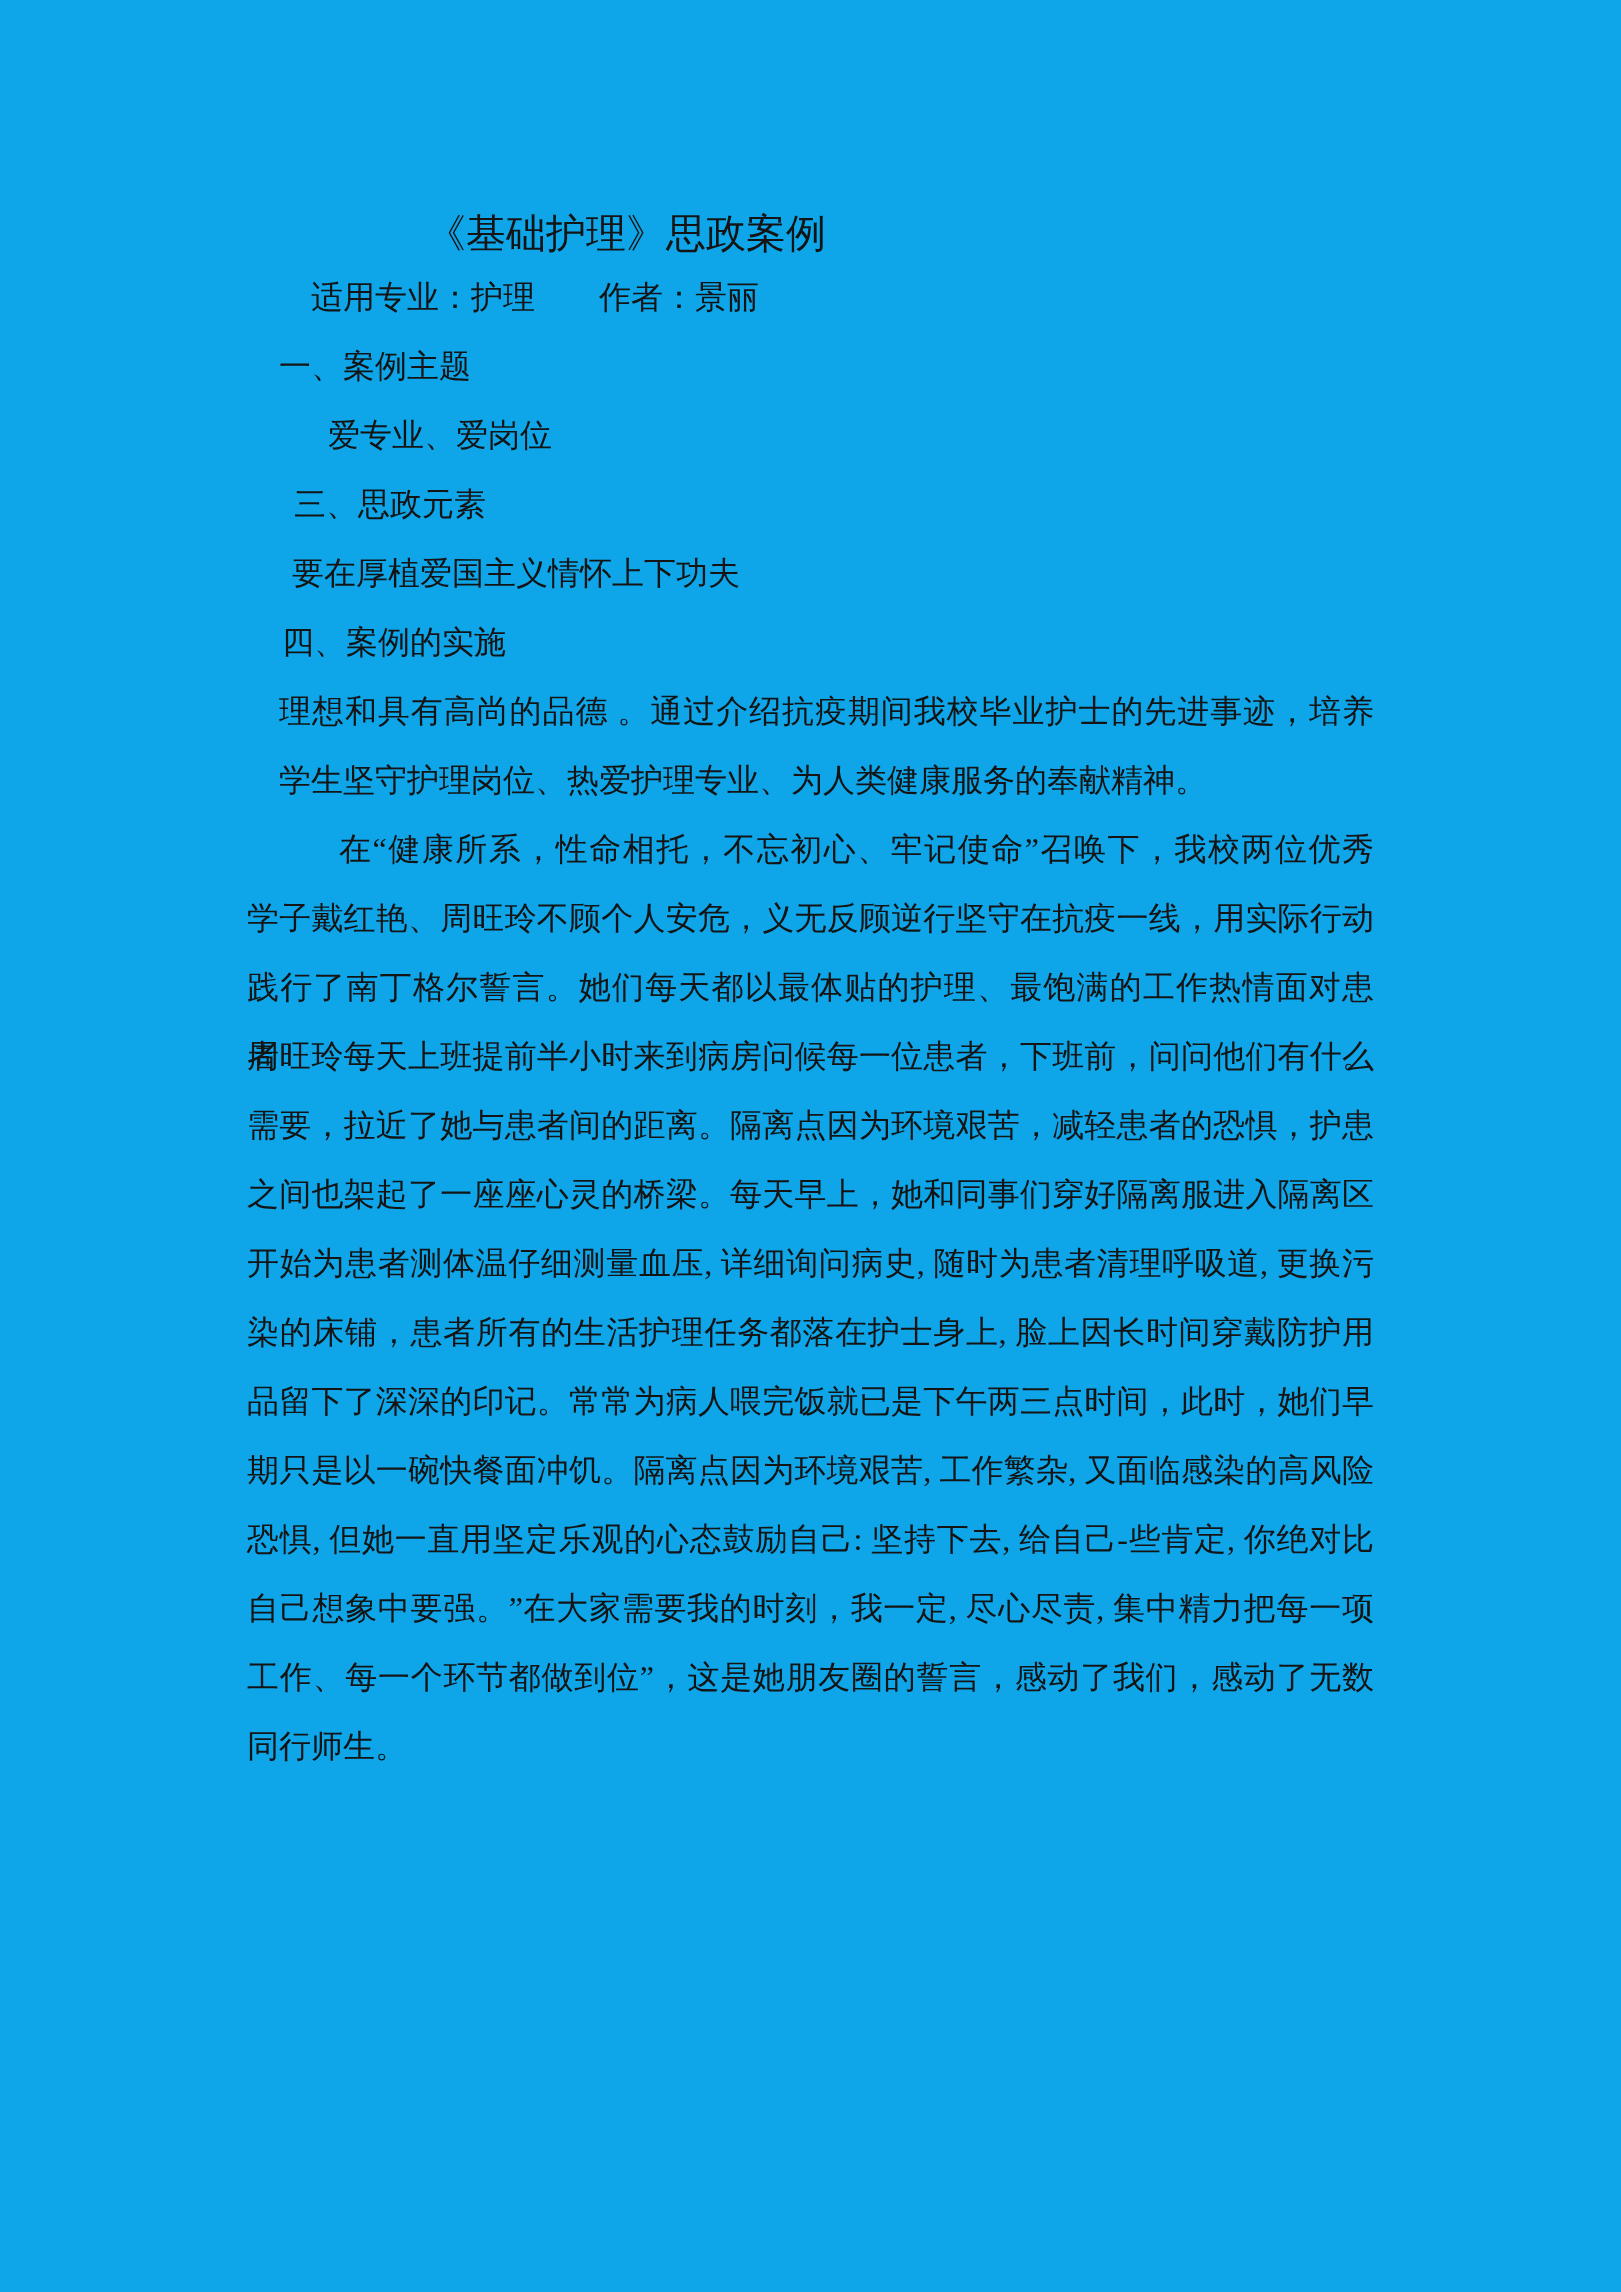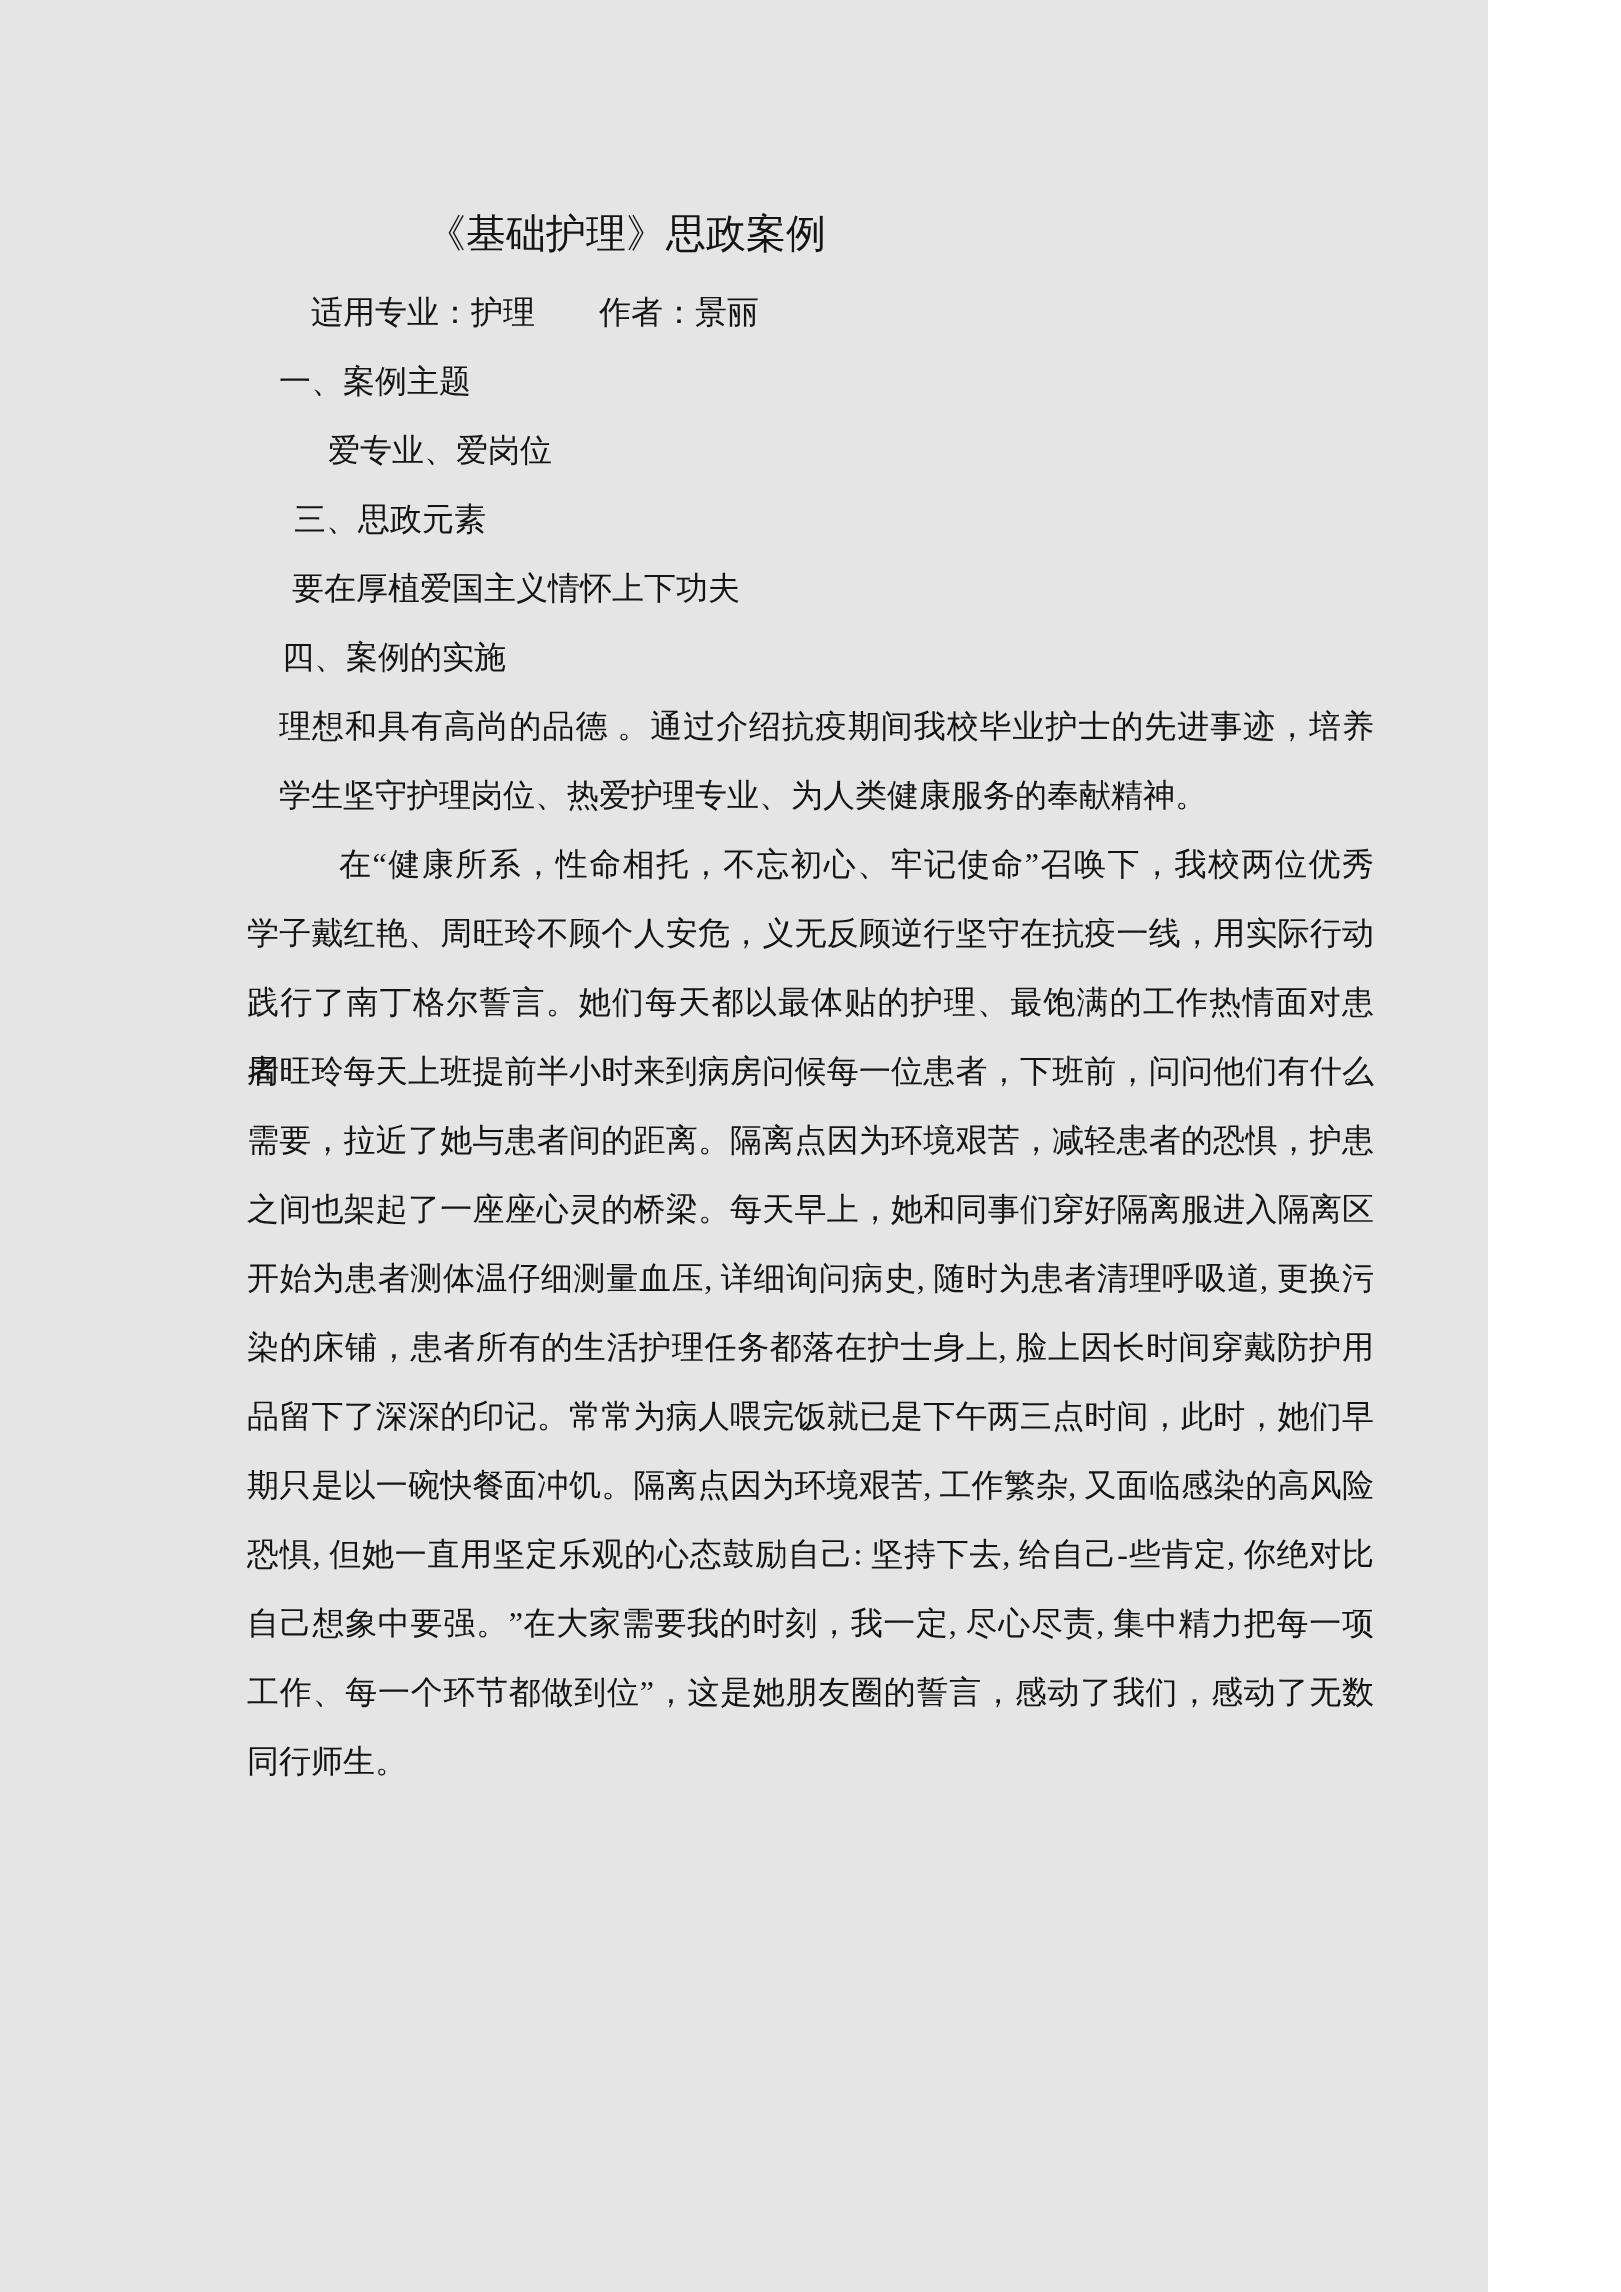--- a/index.html
+++ b/index.html
@@ -10,40 +10,40 @@
   body {
     width: 1621px;
     height: 2293px;
     position: relative;
     font-family: "Liberation Serif", "DejaVu Serif", serif;
     color: #141414;
   }
   .page {
     position: absolute;
     left: 0; top: 0;
-    width: 1488px;
+    width: 1621px;
     height: 2293px;
-    background: #e5e5e5;
+    background: #0ea5e9;
     overflow: hidden;
   }
   
   .doc-title {
     position: absolute;
     left: 426px;
     top: 208px;
     font-size: 40px;
     line-height: 51px;
     letter-spacing: 0px;
     white-space: pre;
   }
   
   .doc {
     position: absolute;
     left: 247px;
-    top: 278px;
+    top: 263px;
     width: 1127px;
     font-size: 32px;
   }
   .ln {
     height: 69px;
     line-height: 69px;
     white-space: pre-wrap;
     overflow: visible;
   }
   .just {

